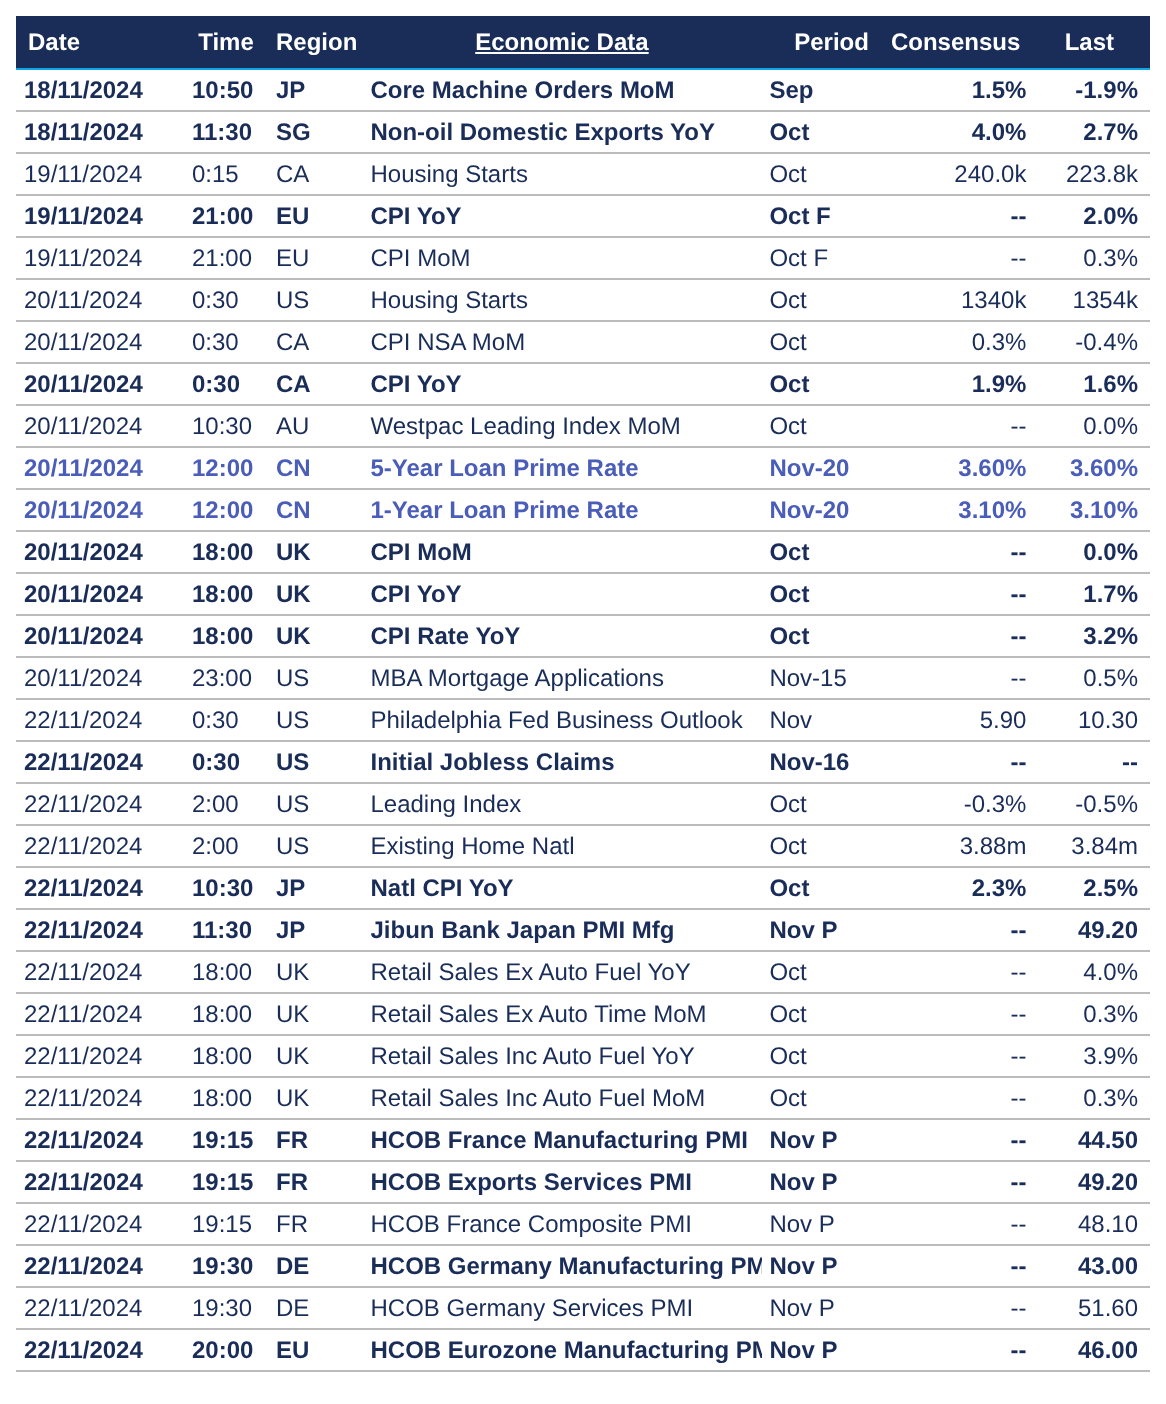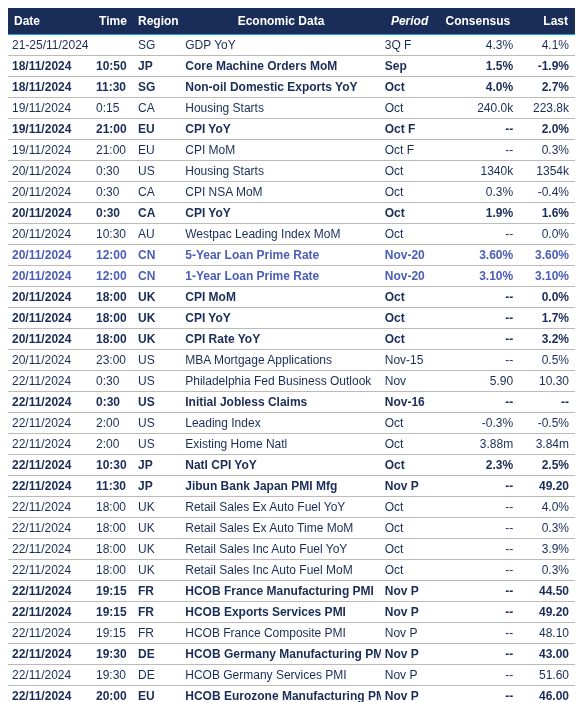--- a/index.html
+++ b/index.html
@@ -21,24 +21,24 @@
     color: #fff;
     padding: 6px 4px;
     font-weight: bold;
     text-align: center;
     border-bottom: 1px solid #0ea5e9;
     font-size: 12px;
   }
   th.col-date { width: 80px; text-align: left; padding-left: 6px;}
   th.col-time { width: 40px; text-align: center; margin-left: 20px;}
   th.col-region { width: 45px; text-align: center;}
-  th.col-data { width: 190px; text-align: center;}
-  th.col-period { width: 55px; text-align: center; font-style: italic;}
+  th.col-data { width: 190px; text-align: center; text-decoration: underline;}
+  th.col-period { width: 55px; text-align: right;}
   th.col-consensus { width: 75px; }
-  th.col-last { width: 55px; text-align: right; padding-right: 7px; margin-top: 11px;}
+  th.col-last { width: 55px; text-align: right; padding-right: 18px; margin-top: 11px;}
   td {
     padding: 3px 4px;
     border-bottom: 1px solid #bbb;
     color: #1a2d58;
     white-space: nowrap;
     overflow: hidden;
     font-size: 12px;
   }
   td.c-date {}
   td.c-time {}
@@ -59,29 +59,20 @@
       <th class="col-date">Date</th>
       <th class="col-time">Time</th>
       <th class="col-region">Region</th>
       <th class="col-data">Economic Data</th>
       <th class="col-period">Period</th>
       <th class="col-consensus">Consensus</th>
       <th class="col-last">Last</th>
     </tr>
   </thead>
   <tbody id="tbody">
-  <tr class="">
-        <td class="c-date">21-25/11/2024</td>
-        <td class="c-time"></td>
-        <td class="c-region">SG</td>
-        <td class="c-data">GDP YoY</td>
-        <td class="c-period">3Q F</td>
-        <td class="c-consensus">4.3%</td>
-        <td class="c-last">4.1%</td>
-      </tr>
       <tr class="bold">
         <td class="c-date">18/11/2024</td>
         <td class="c-time">10:50</td>
         <td class="c-region">JP</td>
         <td class="c-data">Core Machine Orders MoM</td>
         <td class="c-period">Sep</td>
         <td class="c-consensus">1.5%</td>
         <td class="c-last">-1.9%</td>
       </tr>
       <tr class="bold">

